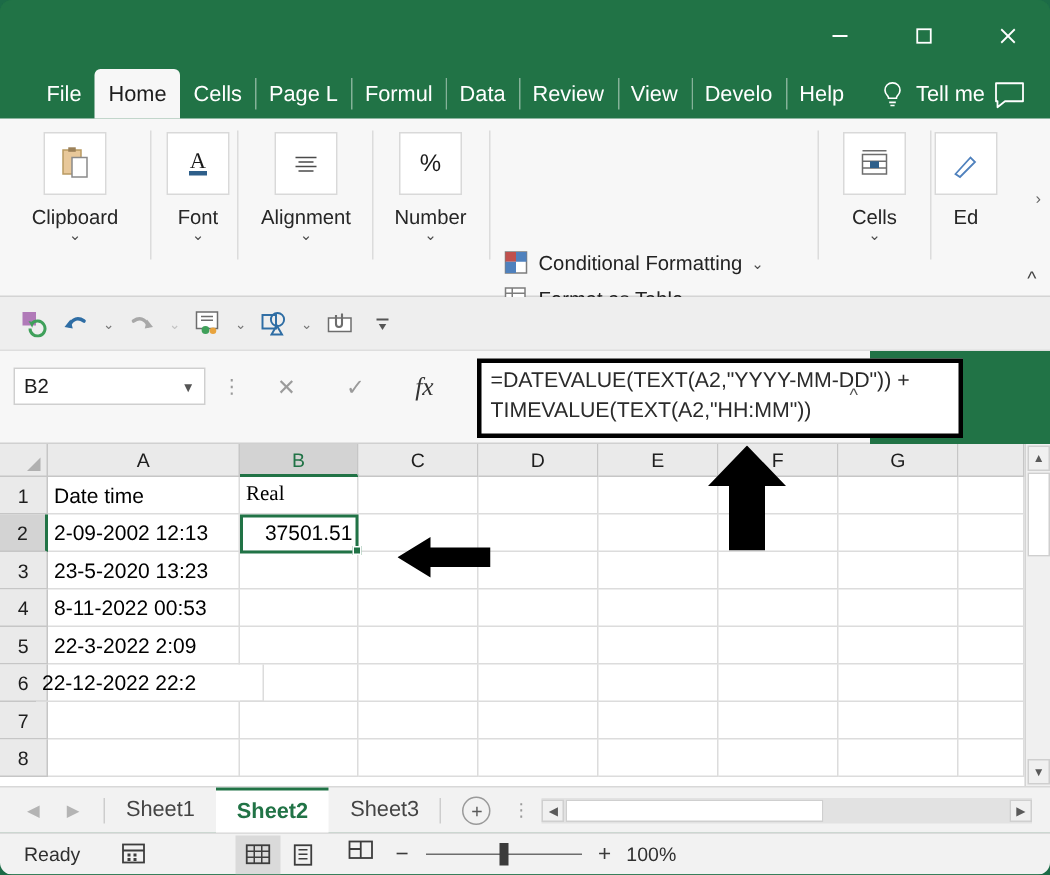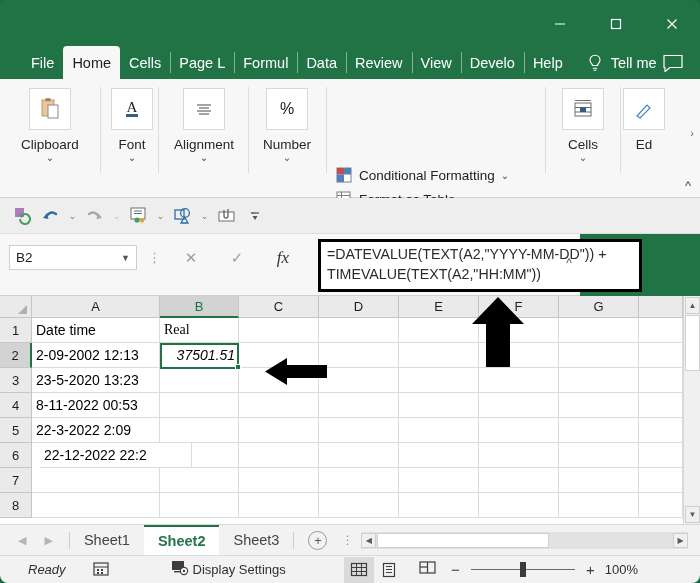--- a/index.html
+++ b/index.html
@@ -263,21 +263,21 @@
     position: absolute; left: 16px; width: 172px; height: 15px;
     background: #ffffff; border: 1px solid #cfcfcf;
   }
 
   
   .statusbar {
     position: absolute; left: 0; top: 555px; width: 700px; height: 28px;
     background: #f2f2f2; border-top: 1px solid #dcdcdc;
     display: flex; align-items: center;
   }
-  .st-ready { padding-left: 28px; font-size: 13px; color: #303030; font-style: italic; }
+  .st-ready { padding-left: 16px; font-size: 13px; color: #303030; }
   .st-icon { margin-left: 26px; display: flex; align-items: center; }
   .st-display {
     margin-left: 60px; display: flex; align-items: center; gap: 4px;
     font-size: 13px; color: #303030;
   }
   .viewbtns { margin-left: 58px; display: flex; align-items: center; }
   .vbtn {
     width: 30px; height: 26px; display: flex; align-items: center; justify-content: center;
   }
   .vbtn.on { background: #dadada; }
@@ -570,21 +570,21 @@
     <div class="cell" style="left:32px;top:22px;width:128px;">Date time</div>
     <div class="cell" style="left:160px;top:22px;width:79px;font-family:Liberation Serif, serif;">Real</div>
     <div class="cell" style="left:239px;top:22px;width:80px;"></div>
     <div class="cell" style="left:319px;top:22px;width:80px;"></div>
     <div class="cell" style="left:399px;top:22px;width:80px;"></div>
     <div class="cell" style="left:479px;top:22px;width:80px;"></div>
     <div class="cell" style="left:559px;top:22px;width:80px;"></div>
     <div class="cell" style="left:639px;top:22px;width:44px;"></div>
 
     <div class="cell" style="left:32px;top:47px;width:128px;">2-09-2002  12:13</div>
-    <div class="cell num" style="left:160px;top:47px;width:79px;font-style:italic;">37501.51</div>
+    <div class="cell num" style="left:160px;top:47px;width:79px;">37501.51</div>
     <div class="cell" style="left:239px;top:47px;width:80px;"></div>
     <div class="cell" style="left:319px;top:47px;width:80px;"></div>
     <div class="cell" style="left:399px;top:47px;width:80px;"></div>
     <div class="cell" style="left:479px;top:47px;width:80px;"></div>
     <div class="cell" style="left:559px;top:47px;width:80px;"></div>
     <div class="cell" style="left:639px;top:47px;width:44px;"></div>
 
     <div class="cell" style="left:32px;top:72px;width:128px;">23-5-2020 13:23</div>
     <div class="cell" style="left:160px;top:72px;width:79px;"></div>
     <div class="cell" style="left:239px;top:72px;width:80px;"></div>
@@ -605,21 +605,21 @@
 
     <div class="cell" style="left:32px;top:122px;width:128px;">22-3-2022 2:09</div>
     <div class="cell" style="left:160px;top:122px;width:79px;"></div>
     <div class="cell" style="left:239px;top:122px;width:80px;"></div>
     <div class="cell" style="left:319px;top:122px;width:80px;"></div>
     <div class="cell" style="left:399px;top:122px;width:80px;"></div>
     <div class="cell" style="left:479px;top:122px;width:80px;"></div>
     <div class="cell" style="left:559px;top:122px;width:80px;"></div>
     <div class="cell" style="left:639px;top:122px;width:44px;"></div>
 
-    <div class="cell" style="left:40px;top:147px;width:152px;">22-12-2022 22:2</div>
+    <div class="cell" style="left:24px;top:147px;width:152px;">22-12-2022 22:2</div>
     <div class="cell" style="left:160px;top:147px;width:79px;"></div>
     <div class="cell" style="left:239px;top:147px;width:80px;"></div>
     <div class="cell" style="left:319px;top:147px;width:80px;"></div>
     <div class="cell" style="left:399px;top:147px;width:80px;"></div>
     <div class="cell" style="left:479px;top:147px;width:80px;"></div>
     <div class="cell" style="left:559px;top:147px;width:80px;"></div>
     <div class="cell" style="left:639px;top:147px;width:44px;"></div>
 
     <div class="cell" style="left:32px;top:172px;width:128px;"></div>
     <div class="cell" style="left:160px;top:172px;width:79px;"></div>
@@ -673,31 +673,20 @@
     <div class="st-icon">
       <svg width="19" height="17" viewBox="0 0 19 17">
         <rect x="2" y="2" width="14" height="12" fill="none" stroke="#3d3d3d" stroke-width="1.2"></rect>
         <line x1="2" y1="6" x2="16" y2="6" stroke="#3d3d3d" stroke-width="1.2"></line>
         <rect x="5" y="8" width="2" height="2" fill="#3d3d3d"></rect>
         <rect x="9" y="8" width="2" height="2" fill="#3d3d3d"></rect>
         <rect x="5" y="11" width="2" height="2" fill="#3d3d3d"></rect>
         <rect x="9" y="11" width="2" height="2" fill="#3d3d3d"></rect>
       </svg>
     </div>
-    <div class="st-display">
-      <span>
-        <svg width="18" height="16" viewBox="0 0 18 16">
-          <rect x="1" y="1" width="12" height="9" fill="#3d3d3d"></rect>
-          <rect x="3" y="11" width="8" height="1.4" fill="#3d3d3d"></rect>
-          <circle cx="13" cy="11" r="3.6" fill="#fff" stroke="#3d3d3d" stroke-width="1.2"></circle>
-          <circle cx="13" cy="11" r="1.2" fill="#3d3d3d"></circle>
-        </svg>
-      </span>
-      <span>Display Settings</span>
-    </div>
     <div class="viewbtns">
       <div class="vbtn on">
         <svg width="18" height="16" viewBox="0 0 18 16">
           <rect x="1.5" y="1.5" width="15" height="12" fill="none" stroke="#3d3d3d" stroke-width="1.2"></rect>
           <line x1="1.5" y1="5.5" x2="16.5" y2="5.5" stroke="#3d3d3d" stroke-width="1"></line>
           <line x1="1.5" y1="9.5" x2="16.5" y2="9.5" stroke="#3d3d3d" stroke-width="1"></line>
           <line x1="6.5" y1="1.5" x2="6.5" y2="13.5" stroke="#3d3d3d" stroke-width="1"></line>
           <line x1="11.5" y1="1.5" x2="11.5" y2="13.5" stroke="#3d3d3d" stroke-width="1"></line>
         </svg>
       </div>

